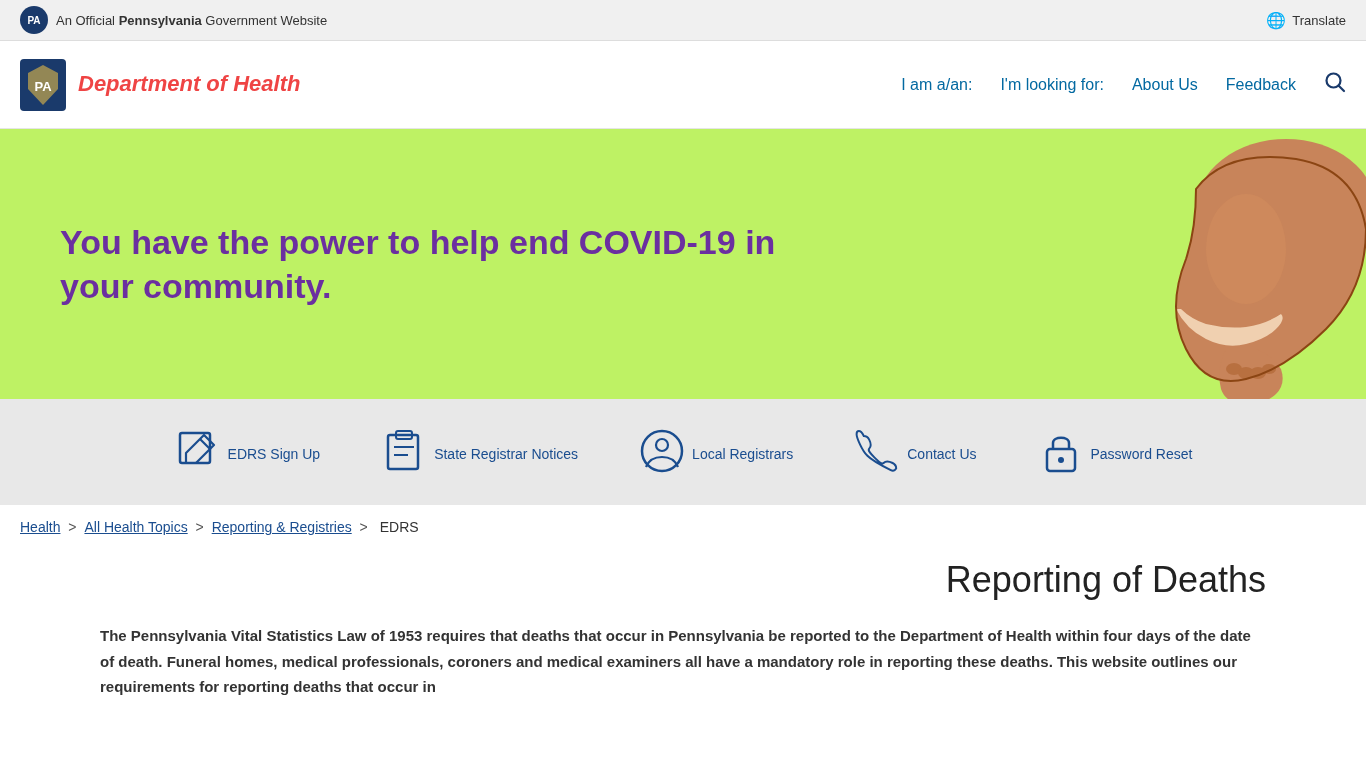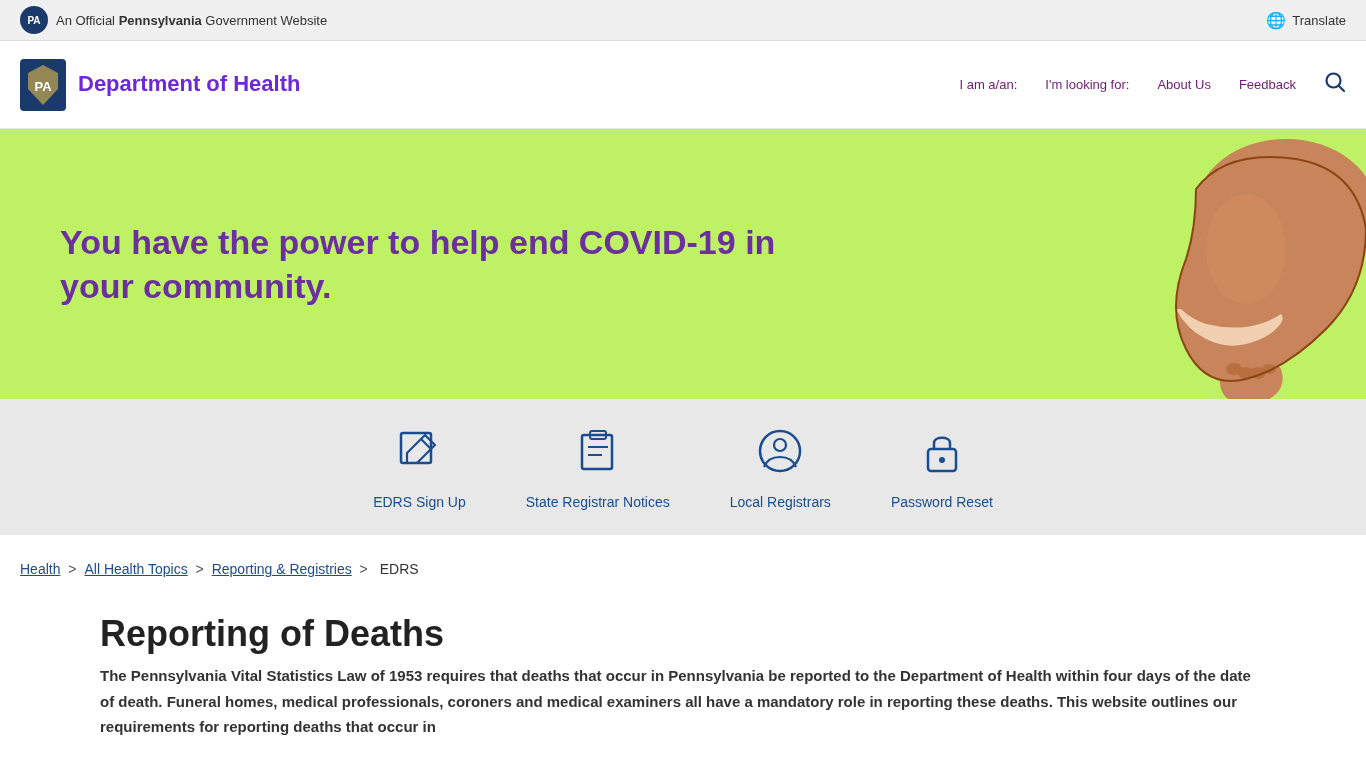--- a/index.html
+++ b/index.html
@@ -59,32 +59,33 @@
       display: flex;
       align-items: center;
       gap: 12px;
     }
     .pa-logo {
       width: 46px;
       height: 52px;
     }
     .dept-name {
       font-size: 22px;
-      color: #6d28d9;
+      color: #ef4444;
       font-weight: 600;
       line-height: 1.2;
+      font-style: italic;
     }
     .nav-area {
       display: flex;
       align-items: center;
       gap: 28px;
     }
     .nav-link {
-      color: #701a75;
-      font-size: 13px;
+      color: #0369a1;
+      font-size: 16px;
       text-decoration: none;
       cursor: pointer;
       white-space: nowrap;
     }
     .search-icon-btn {
       cursor: pointer;
       color: #1a3a6b;
       font-size: 20px;
     }
 
@@ -119,44 +120,43 @@
     .quick-links {
       background: #e8e8e8;
       display: flex;
       align-items: stretch;
       justify-content: center;
       padding: 18px 0 10px;
       gap: 0;
     }
     .quick-link-item {
       display: flex;
-      flex-direction: column;
       align-items: center;
       justify-content: flex-start;
-      gap: 12px;
+      gap: 6px;
       padding: 10px 30px 14px;
       cursor: pointer;
       min-width: 150px;
     }
     .ql-icon {
       font-size: 38px;
       color: #1a4d8f;
       line-height: 1;
     }
     .ql-label {
       font-size: 14px;
       color: #1a4d8f;
       text-align: center;
       font-weight: 500;
       line-height: 1.3;
     }
 
     
     .breadcrumb {
-      padding: 26px 20px;
+      padding: 14px 20px;
       font-size: 14px;
       color: #333;
     }
     .breadcrumb a {
       color: #1a4d8f;
       text-decoration: underline;
       cursor: pointer;
     }
     .breadcrumb span {
       margin: 0 4px;
@@ -167,24 +167,24 @@
       font-weight: normal;
     }
 
     
     .main-content {
       padding: 10px 100px 30px;
       max-width: 1366px;
     }
     .page-title {
       font-size: 36px;
-      font-weight: bold;
+      font-weight: normal;
       color: #222;
-      text-align: left;
-      margin-bottom: 8px;
+      text-align: right;
+      margin-bottom: 22px;
     }
     .page-body {
       font-size: 15px;
       color: #333;
       line-height: 1.7;
       font-weight: bold;
     }
   </style>
 </head>
 <body>
@@ -282,20 +282,28 @@
       <svg width="48" height="48" viewBox="0 0 48 48" fill="none" xmlns="http://www.w3.org/2000/svg">
         <circle cx="24" cy="24" r="20" stroke="#1a4d8f" stroke-width="2.5" fill="none"></circle>
         <circle cx="24" cy="18" r="6" stroke="#1a4d8f" stroke-width="2.2" fill="none"></circle>
         <path d="M8,40 Q12,30 24,30 Q36,30 40,40" stroke="#1a4d8f" stroke-width="2.2" fill="none"></path>
       </svg>
     </span>
     <span class="ql-label">Local Registrars</span>
   </div>
 
 
+  <div class="quick-link-item">
+    <span class="ql-icon">
+      <svg width="48" height="48" viewBox="0 0 48 48" fill="none" xmlns="http://www.w3.org/2000/svg">
+        <path d="M10,8 C10,8 14,8 16,12 C18,16 18,20 16,22 C14,24 18,28 22,32 C26,36 30,40 32,38 C34,36 38,36 42,38 C46,40 46,44 46,44 C46,44 44,48 40,46 C36,44 20,36 14,30 C8,24 2,10 2,6 C2,2 6,0 10,8Z" stroke="#1a4d8f" stroke-width="2.2" fill="none" transform="scale(0.9) translate(2,2)"></path>
+      </svg>
+    </span>
+    <span class="ql-label">Contact Us</span>
+  </div>
 
   <div class="quick-link-item">
     <span class="ql-icon">
       <svg width="48" height="48" viewBox="0 0 48 48" fill="none" xmlns="http://www.w3.org/2000/svg">
         <rect x="10" y="22" width="28" height="22" rx="3" stroke="#1a4d8f" stroke-width="2.5" fill="none"></rect>
         <path d="M16,22 L16,16 C16,9 32,9 32,16 L32,22" stroke="#1a4d8f" stroke-width="2.5" fill="none"></path>
         <circle cx="24" cy="33" r="3" fill="#1a4d8f"></circle>
       </svg>
     </span>
     <span class="ql-label">Password Reset</span>

